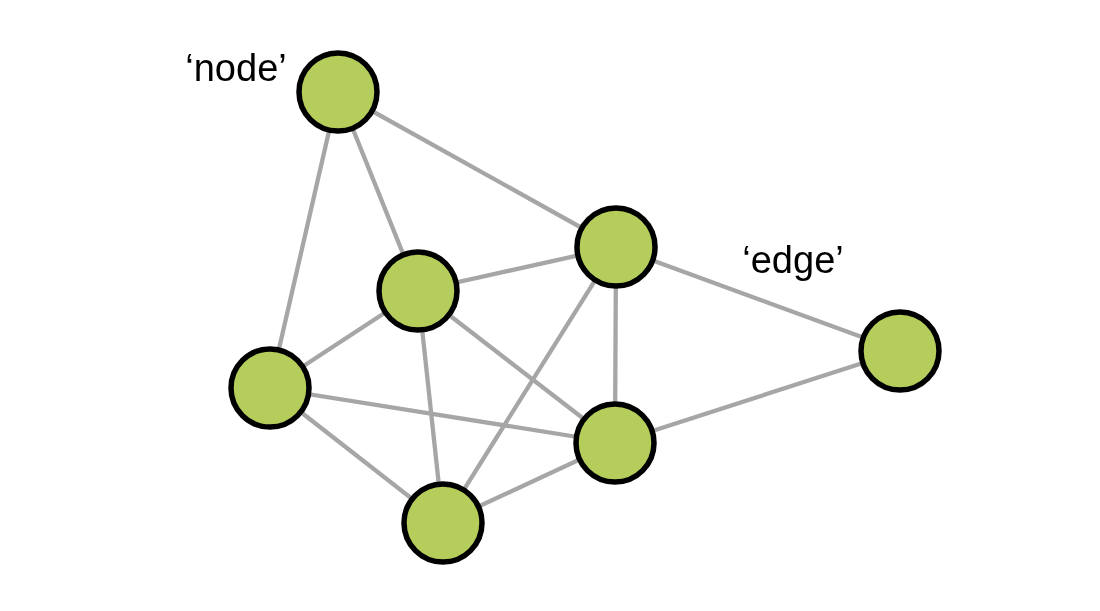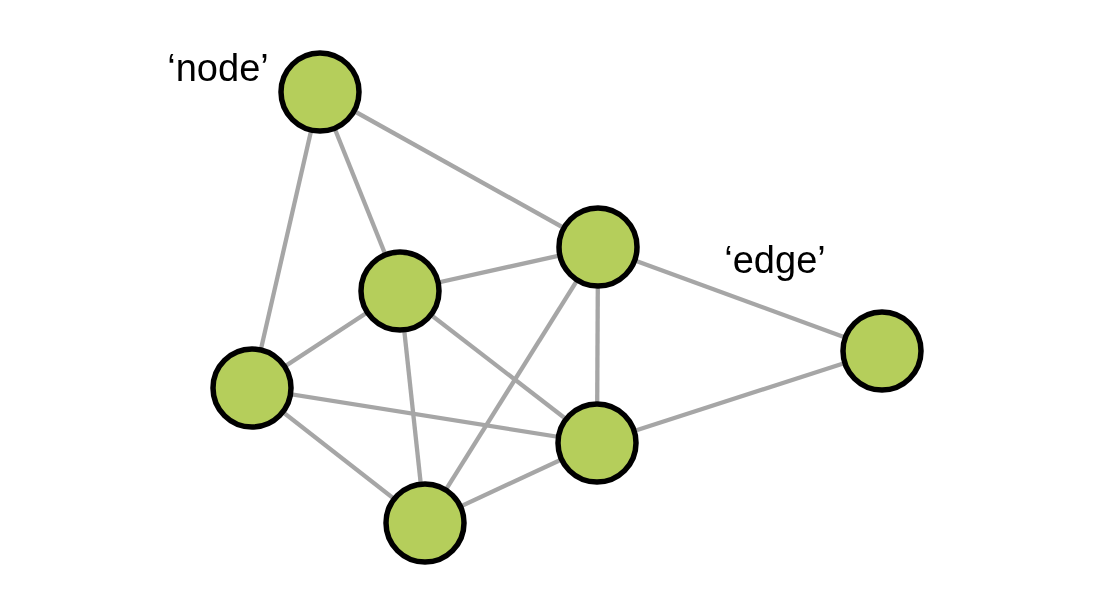--- a/index.html
+++ b/index.html
@@ -7,20 +7,21 @@
     padding: 0;
     background: #ffffff;
   }
   .stage {
     position: relative;
     width: 1024px;
     height: 611px;
     background: #ffffff;
     overflow: hidden;
     font-family: "Liberation Sans", "DejaVu Sans", sans-serif;
+    padding-left: 18px;
   }
   svg { display: block; }
   .diagram-label {
     font-family: "Liberation Sans", "DejaVu Sans", sans-serif;
     font-weight: 400;
   }
 </style>
 </head>
 <body>
 

